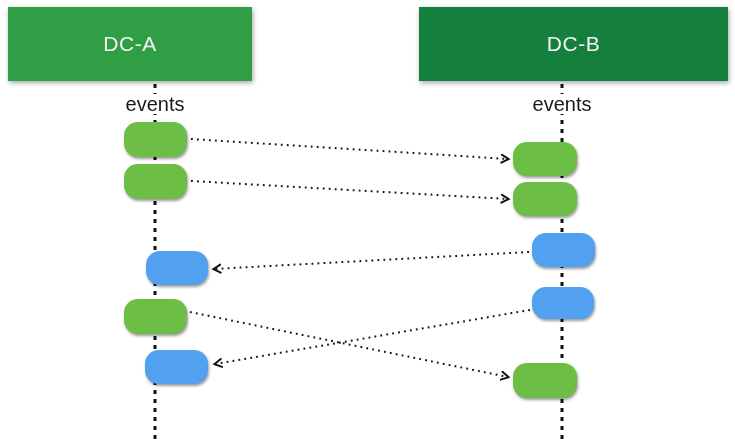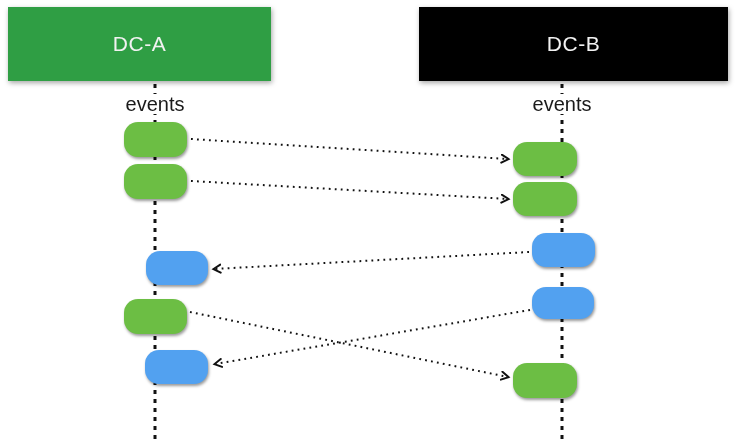--- a/index.html
+++ b/index.html
@@ -10,21 +10,21 @@
   }
   svg.layer { position:absolute; left:0; top:0; z-index:1; }
   .dc-header {
     position:absolute; z-index:2;
     display:flex; align-items:center; justify-content:center;
     box-shadow:1px 2px 5px rgba(0,0,0,0.35);
   }
   .dc-header .dc-label {
     color:#f2f2f2; font-size:21px; font-weight:400; letter-spacing:0.5px;
   }
-  .dc-header-a { left:8px;   top:7px; width:263px; height:74px; }
+  .dc-header-a { left:8px;   top:7px; width:244px; height:74px; }
   .dc-header-b { left:419px; top:7px; width:309px; height:74px; }
   .events-label {
     position:absolute; z-index:3; top:94px;
     transform:translateX(-50%);
     background:#ffffff; padding:0 5px;
     font-size:20px; color:#1a1a1a; line-height:20px;
   }
   .events-label-a { left:155px; }
   .events-label-b { left:562px; }
   .event-node {
@@ -54,21 +54,21 @@
         <line x1="529" y1="252" x2="214" y2="269" stroke="#111111" stroke-width="2" stroke-dasharray="1.8 4.2" marker-end="url(#arrowhead)"></line>
         <line x1="190" y1="312" x2="508" y2="377" stroke="#111111" stroke-width="2" stroke-dasharray="1.8 4.2" marker-end="url(#arrowhead)"></line>
         <line x1="530" y1="310" x2="215" y2="364" stroke="#111111" stroke-width="2" stroke-dasharray="1.8 4.2" marker-end="url(#arrowhead)"></line>
       </g>
   </svg>
 
   <div class="dc-header dc-header-a" style="background: rgb(47, 158, 68);">
     <span class="dc-label">DC-A</span>
   </div>
 
-  <div class="dc-header dc-header-b" style="background: #000000;">
+  <div class="dc-header dc-header-b" style="background: #15803d;">
     <span class="dc-label">DC-B</span>
   </div>
 
   <div class="events-label events-label-a">events</div>
 
   <div class="events-label events-label-b">events</div>
 
   <div id="nodes">
       <div class="event-node" style="left: 124px; top: 122px; width: 63px; height: 35px; background: rgb(108, 190, 68);"></div>
       <div class="event-node" style="left: 124px; top: 164px; width: 63px; height: 35px; background: rgb(108, 190, 68);"></div>

